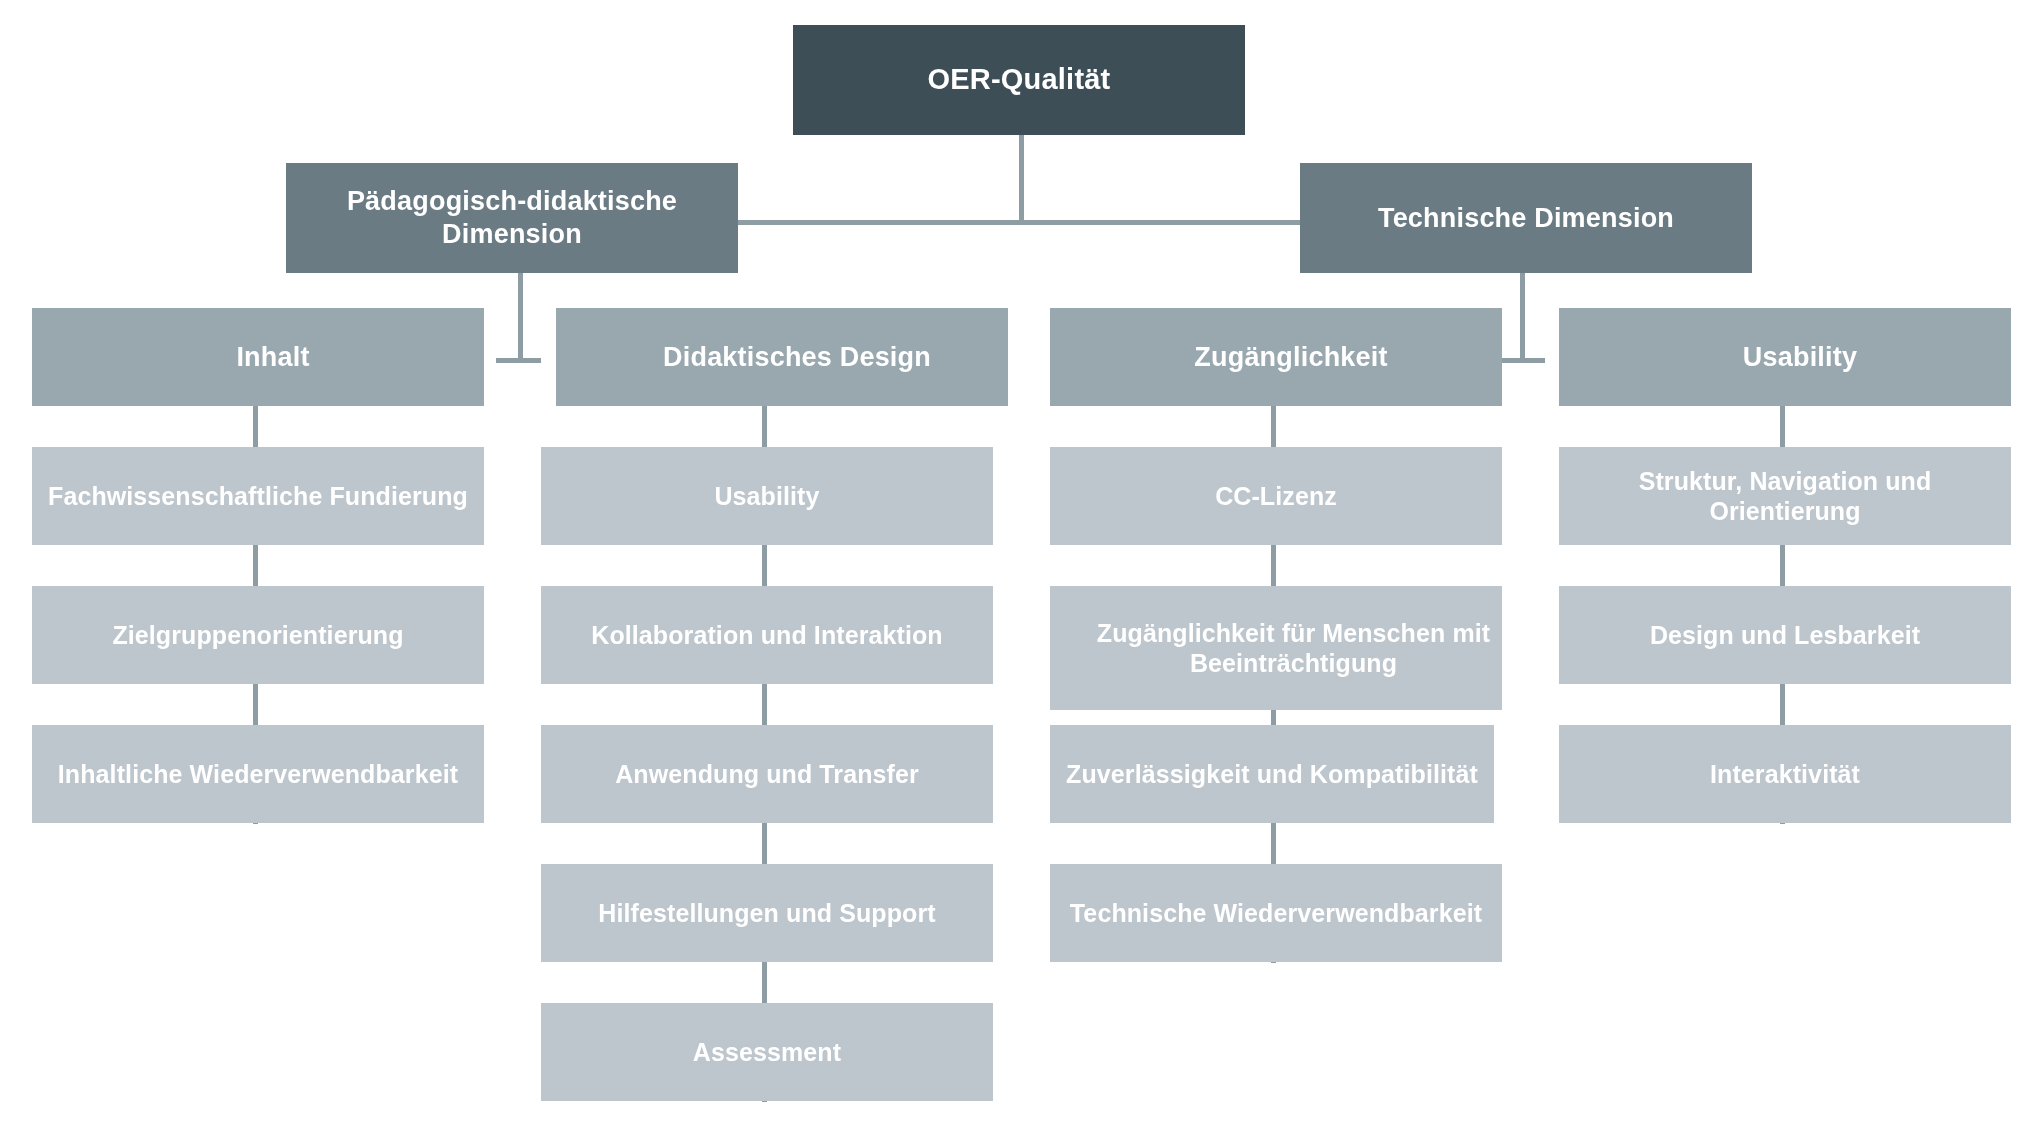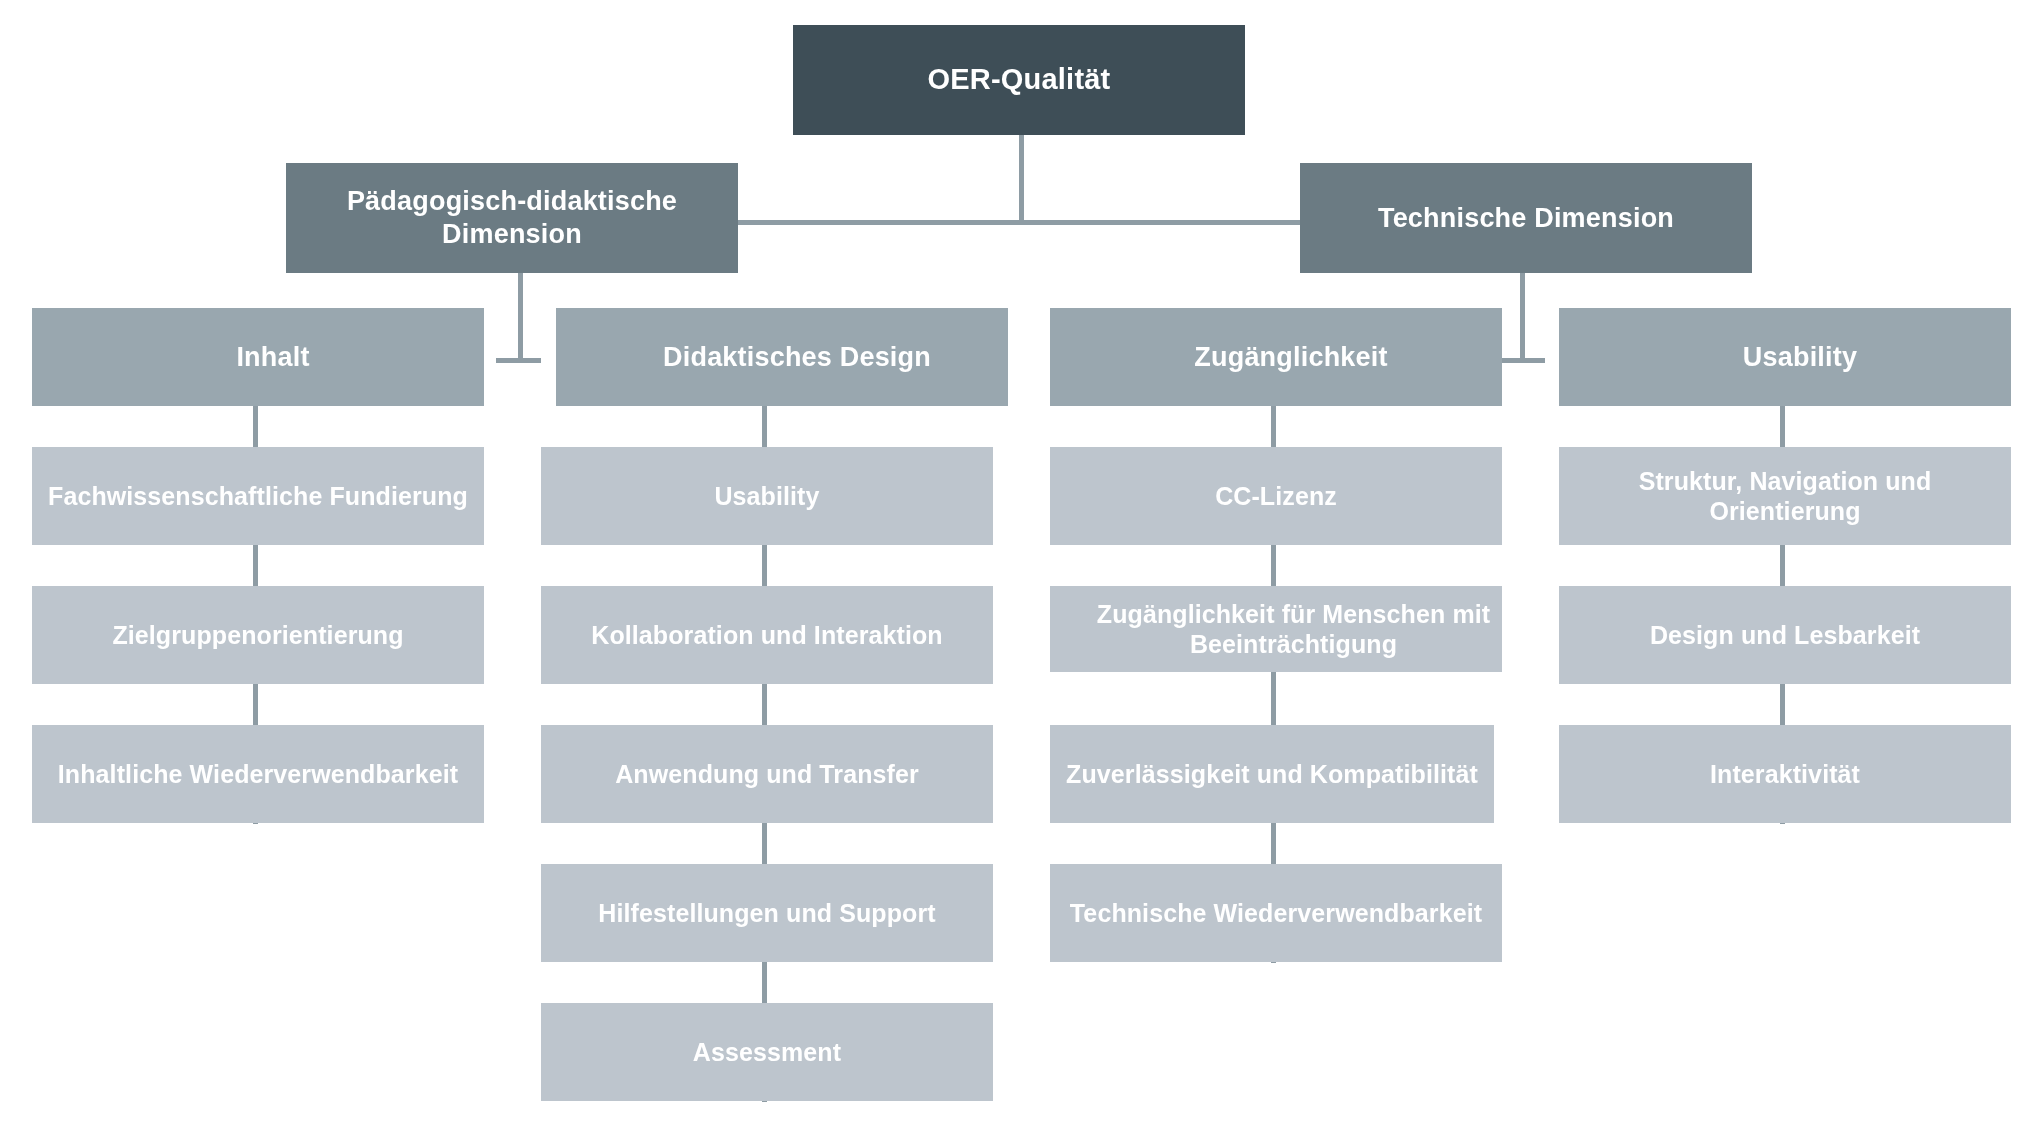--- a/index.html
+++ b/index.html
@@ -100,21 +100,21 @@
   <div class="node leaf" style="left:32px; top:586px; width:452px; height:98px;">Zielgruppenorientierung</div>
   <div class="node leaf" style="left:32px; top:725px; width:452px; height:98px;">Inhaltliche Wiederverwendbarkeit</div>
 
   <div class="node leaf" style="left:541px; top:447px; width:452px; height:98px;">Usability</div>
   <div class="node leaf" style="left:541px; top:586px; width:452px; height:98px;">Kollaboration und Interaktion</div>
   <div class="node leaf" style="left:541px; top:725px; width:452px; height:98px;">Anwendung und Transfer</div>
   <div class="node leaf" style="left:541px; top:864px; width:452px; height:98px;">Hilfestellungen und Support</div>
   <div class="node leaf" style="left:541px; top:1003px; width:452px; height:98px;">Assessment</div>
 
   <div class="node leaf" style="left:1050px; top:447px; width:452px; height:98px;">CC-Lizenz</div>
-  <div class="node leaf" style="left:1050px; top:586px; width:452px; height:86px;padding-left:45px;">Zugänglichkeit für Menschen mit Beeinträchtigung</div>
+  <div class="node leaf" style="left:1050px; top:586px; width:452px; height:124px;padding-left:45px;">Zugänglichkeit für Menschen mit Beeinträchtigung</div>
   <div class="node leaf" style="left:1050px; top:725px; width:444px; height:98px;">Zuverlässigkeit und Kompatibilität</div>
   <div class="node leaf" style="left:1050px; top:864px; width:452px; height:98px;">Technische Wiederverwendbarkeit</div>
 
   <div class="node leaf" style="left:1559px; top:447px; width:452px; height:98px;">Struktur, Navigation und Orientierung</div>
   <div class="node leaf" style="left:1559px; top:586px; width:452px; height:98px;">Design und Lesbarkeit</div>
   <div class="node leaf" style="left:1559px; top:725px; width:452px; height:98px;">Interaktivität</div>
 
 </div>
 
 </body></html>

